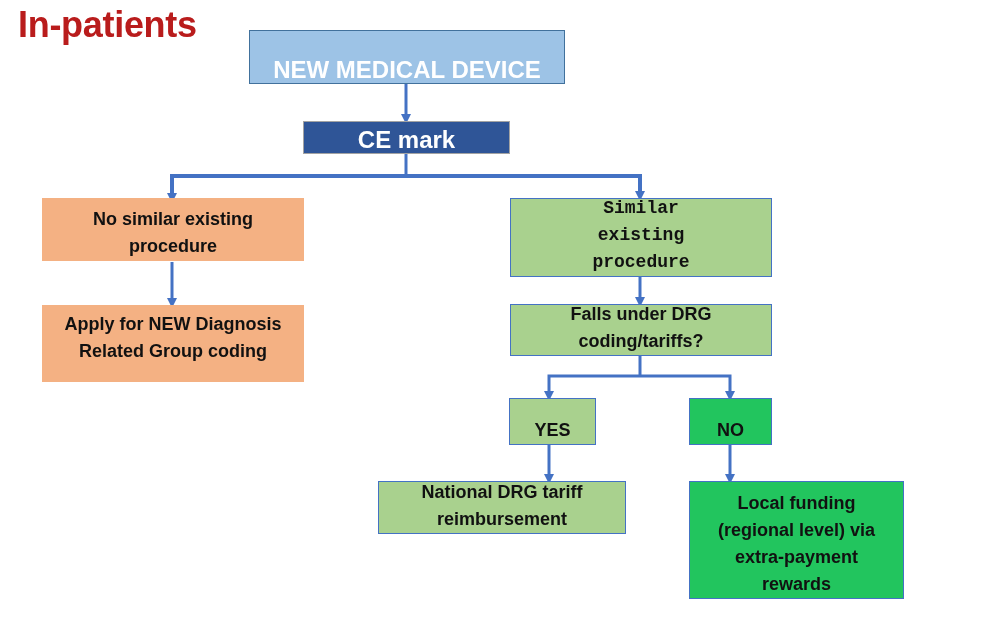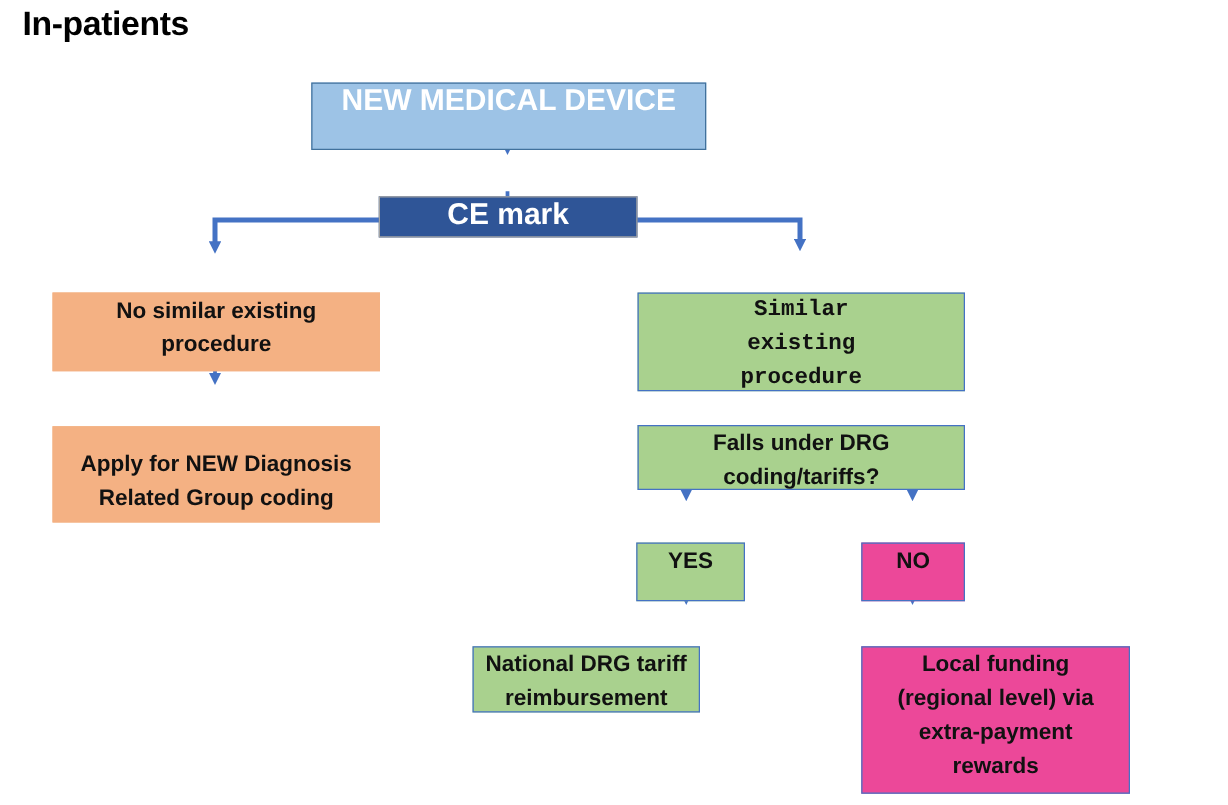--- a/index.html
+++ b/index.html
@@ -1,24 +1,24 @@
 <!DOCTYPE html>
 <html><head>
 <meta charset="utf-8">
 <style>
   html, body { margin: 0; padding: 0; background: #ffffff; }
   body { width: 982px; height: 644px; position: relative; overflow: hidden;
          font-family: "Liberation Sans", "DejaVu Sans", sans-serif; }
-  .title { position: absolute; left: 18px; top: 4px; font-size: 27px; font-weight: bold; color: #000000; letter-spacing: -0.3px; }
-  .box { position: absolute; box-sizing: border-box; display: flex; align-items: flex-start; justify-content: center;
-         text-align: center; font-weight: bold; color: #111; font-size: 18px; line-height: 27px; margin-top: 36px; }
+  .title { position: absolute; left: 18px; top: 4px; font-size: 36px; font-weight: bold; color: #b91c1c; letter-spacing: -0.3px; }
+  .box { position: absolute; box-sizing: border-box; display: flex; align-items: flex-end; justify-content: center;
+         text-align: center; font-weight: bold; color: #111; font-size: 18px; line-height: 27px; }
   .blue-light { background: #9dc3e6; border: 1.5px solid #41719c; color: #ffffff; font-size: 24px; }
   .blue-dark { background: #2f5597; border: 1px solid #a3a3a3; color: #ffffff; font-size: 24px; }
   .orange { background: #f4b183; border: 1px solid #f4b183; }
-  .orange-b { background: #ec4899; border: 1.5px solid #4472c4; }
+  .orange-b { background: #22c55e; border: 1.5px solid #4472c4; }
   .green { background: #a9d18e; border: 1.5px solid #4472c4; }
   svg.connectors { position: absolute; left: 0; top: 0; }
 </style>
 </head>
 <body>
 
 <div class="title">In-patients</div>
 
 <svg class="connectors" width="982" height="644">
   <defs>
@@ -72,19 +72,19 @@
 </div>
 
 <div class="box green" style="left:509px; top:398px; width:87px; height:47px;">
   <span>YES</span>
 </div>
 
 <div class="box orange-b" style="left:689px; top:398px; width:83px; height:47px;">
   <span>NO</span>
 </div>
 
-<div class="box green" style="left:378px; top:481px; width:182px; height:53px; padding:0 8px;">
+<div class="box green" style="left:378px; top:481px; width:248px; height:53px; padding:0 8px;">
   <span>National DRG tariff reimbursement</span>
 </div>
 
 <div class="box orange-b" style="left:689px; top:481px; width:215px; height:118px; padding:0 22px;">
   <span>Local funding (regional level) via extra-payment rewards</span>
 </div>
 
 </body></html>

